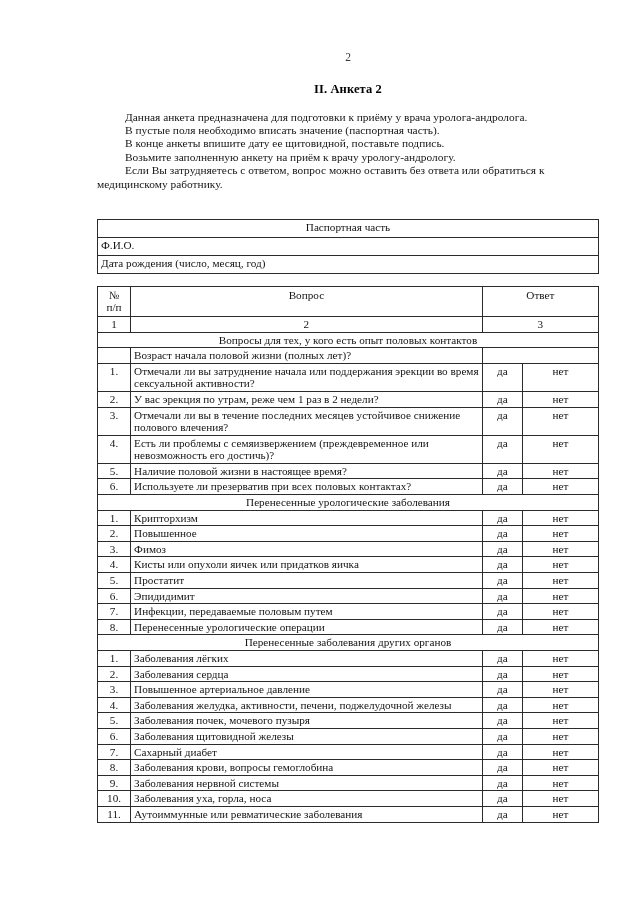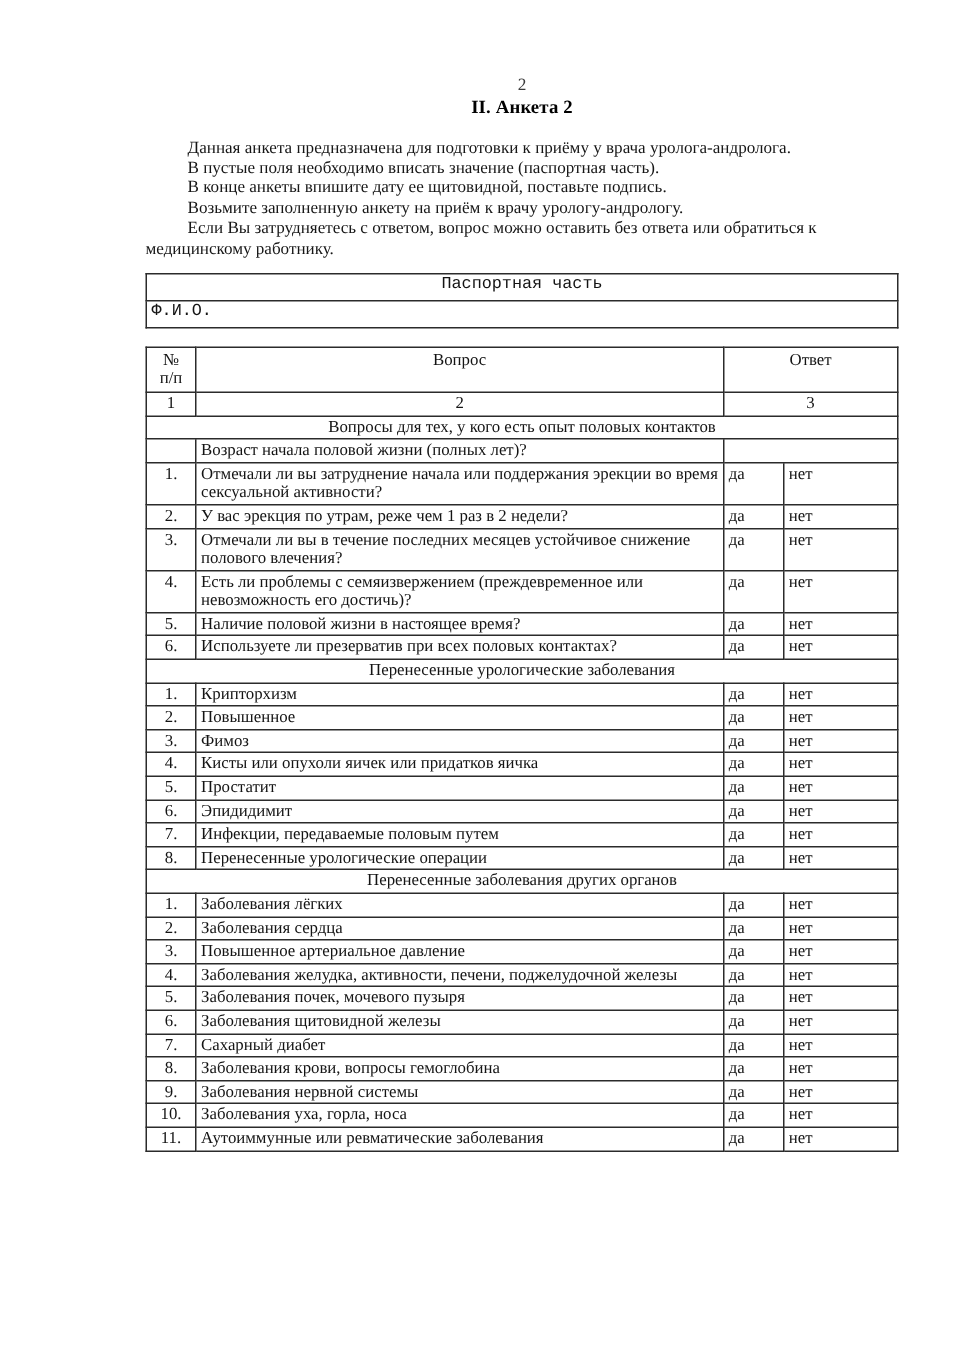--- a/index.html
+++ b/index.html
@@ -35,20 +35,21 @@
     color: #3a3a3a;
     margin-top: 52px;
     line-height: 1;
   }
 
   .doc-title {
     text-align: center;
     font-size: 12.5px;
     font-weight: bold;
     color: #000;
+    margin-top: 18px;
     letter-spacing: 0.1px;
   }
 
   .intro {
     margin-top: 14px;
     font-size: 11.4px;
     line-height: 13.4px;
     color: #161616;
   }
   .intro p {
@@ -69,41 +70,40 @@
     color: #141414;
   }
   table.doc-table td {
     border: 1px solid #2b2b2b;
     padding: 1px 3px;
     vertical-align: top;
     line-height: 12.6px;
   }
 
   .passport-table {
-    margin-top: 9px;
-    font-family: Liberation Mono, monospace;
+    margin-top: 28px;
   }
   .passport-table td {
     height: 15px;
   }
   .td-center {
     text-align: center;
   }
 
   .main-table {
     margin-top: 12px;
   }
   .col-num   { width: 33px; }
   .col-q     { width: 351px; }
   .col-yes   { width: 40px; }
   .col-no    { width: 76px; }
 
   .main-table td.num  { text-align: center; padding-top: 1px; }
   .main-table td.yes,
-  .main-table td.no   { text-align: left; }
+  .main-table td.no   { text-align: center; }
   .main-table td.hdr  { text-align: center; vertical-align: middle; }
   .main-table td.section { text-align: center; }
   .main-table tr.head td { height: 26px; vertical-align: top; padding-top: 2px; }
   .hdr-stack { display:block; text-align:center; line-height: 12.4px; }
 </style>
 </head>
 <body>
 
 <div class="page">
   <div class="content">
@@ -120,20 +120,23 @@
       <p class="wrap">Если Вы затрудняетесь с ответом, вопрос можно оставить без ответа или обратиться к медицинскому работнику.</p>
     </div>
 
     <table class="doc-table passport-table">
       <tbody>
         <tr>
           <td class="td-center">Паспортная часть</td>
         </tr>
         <tr>
           <td>Ф.И.О.</td>
+        </tr>
+        <tr>
+          <td>Дата рождения (число, месяц, год)</td>
         </tr>
       </tbody>
     </table>
 
     <table class="doc-table main-table">
       <colgroup>
         <col class="col-num">
         <col class="col-q">
         <col class="col-yes">
         <col class="col-no">

